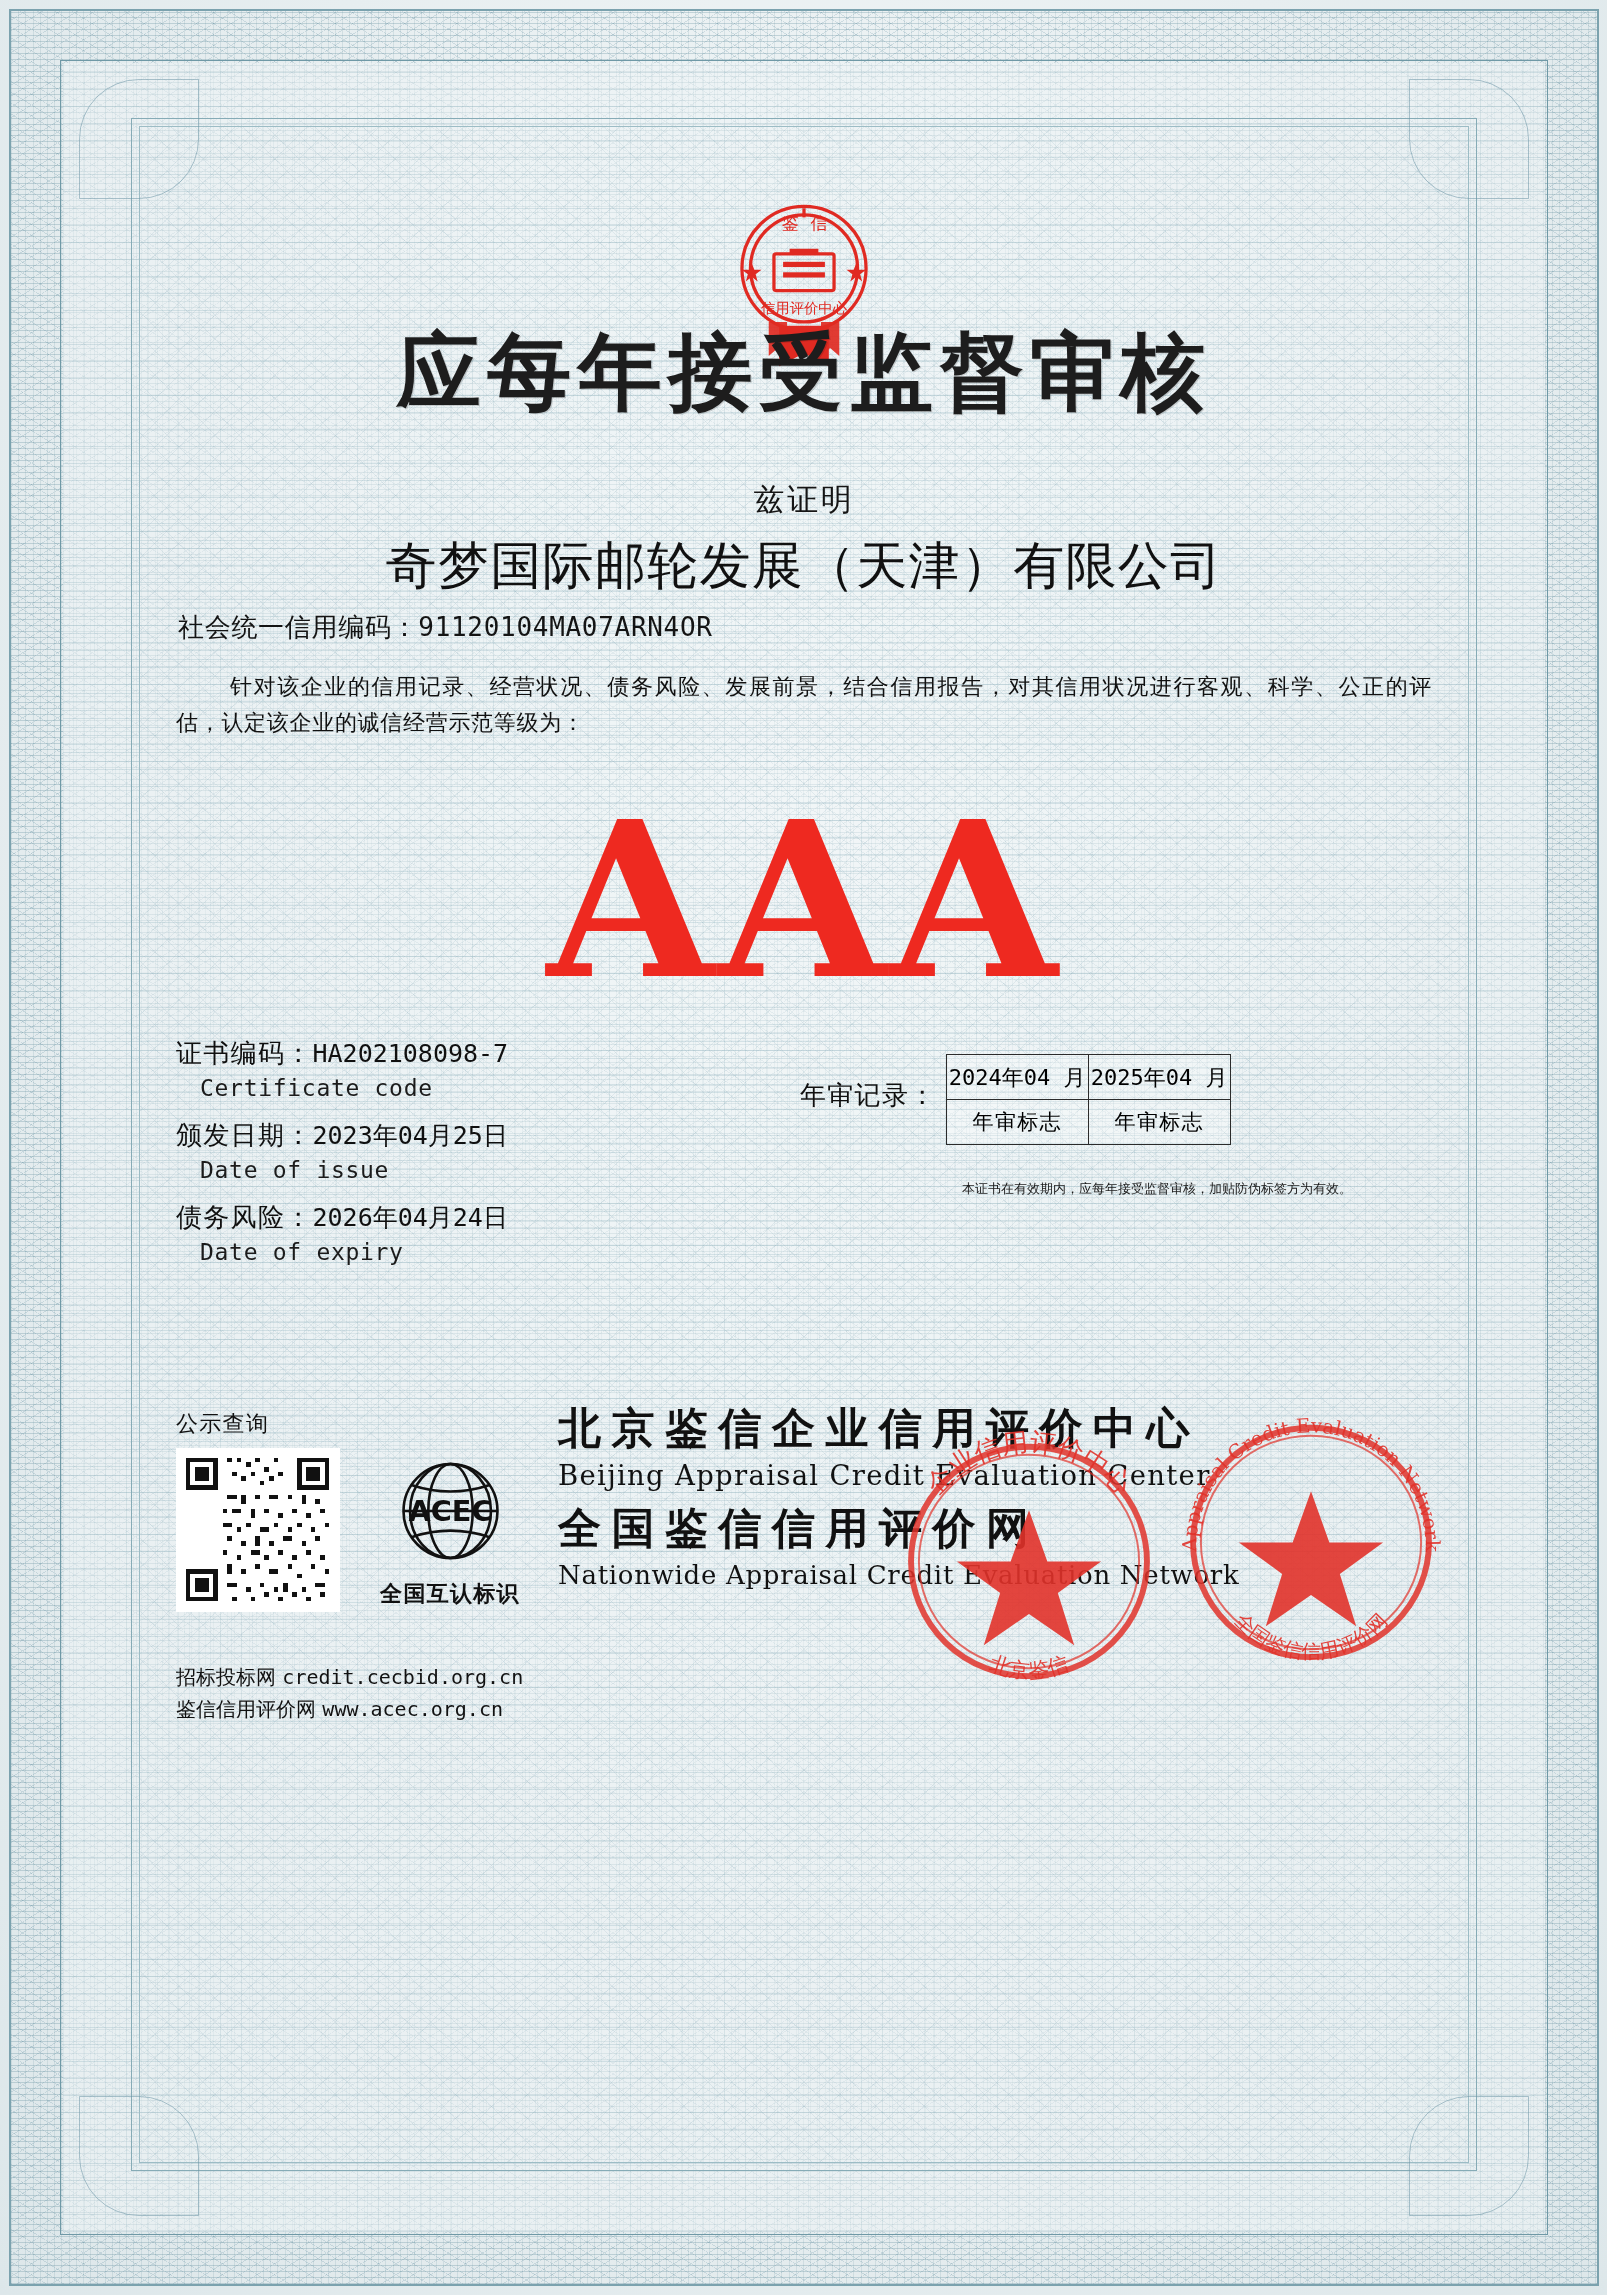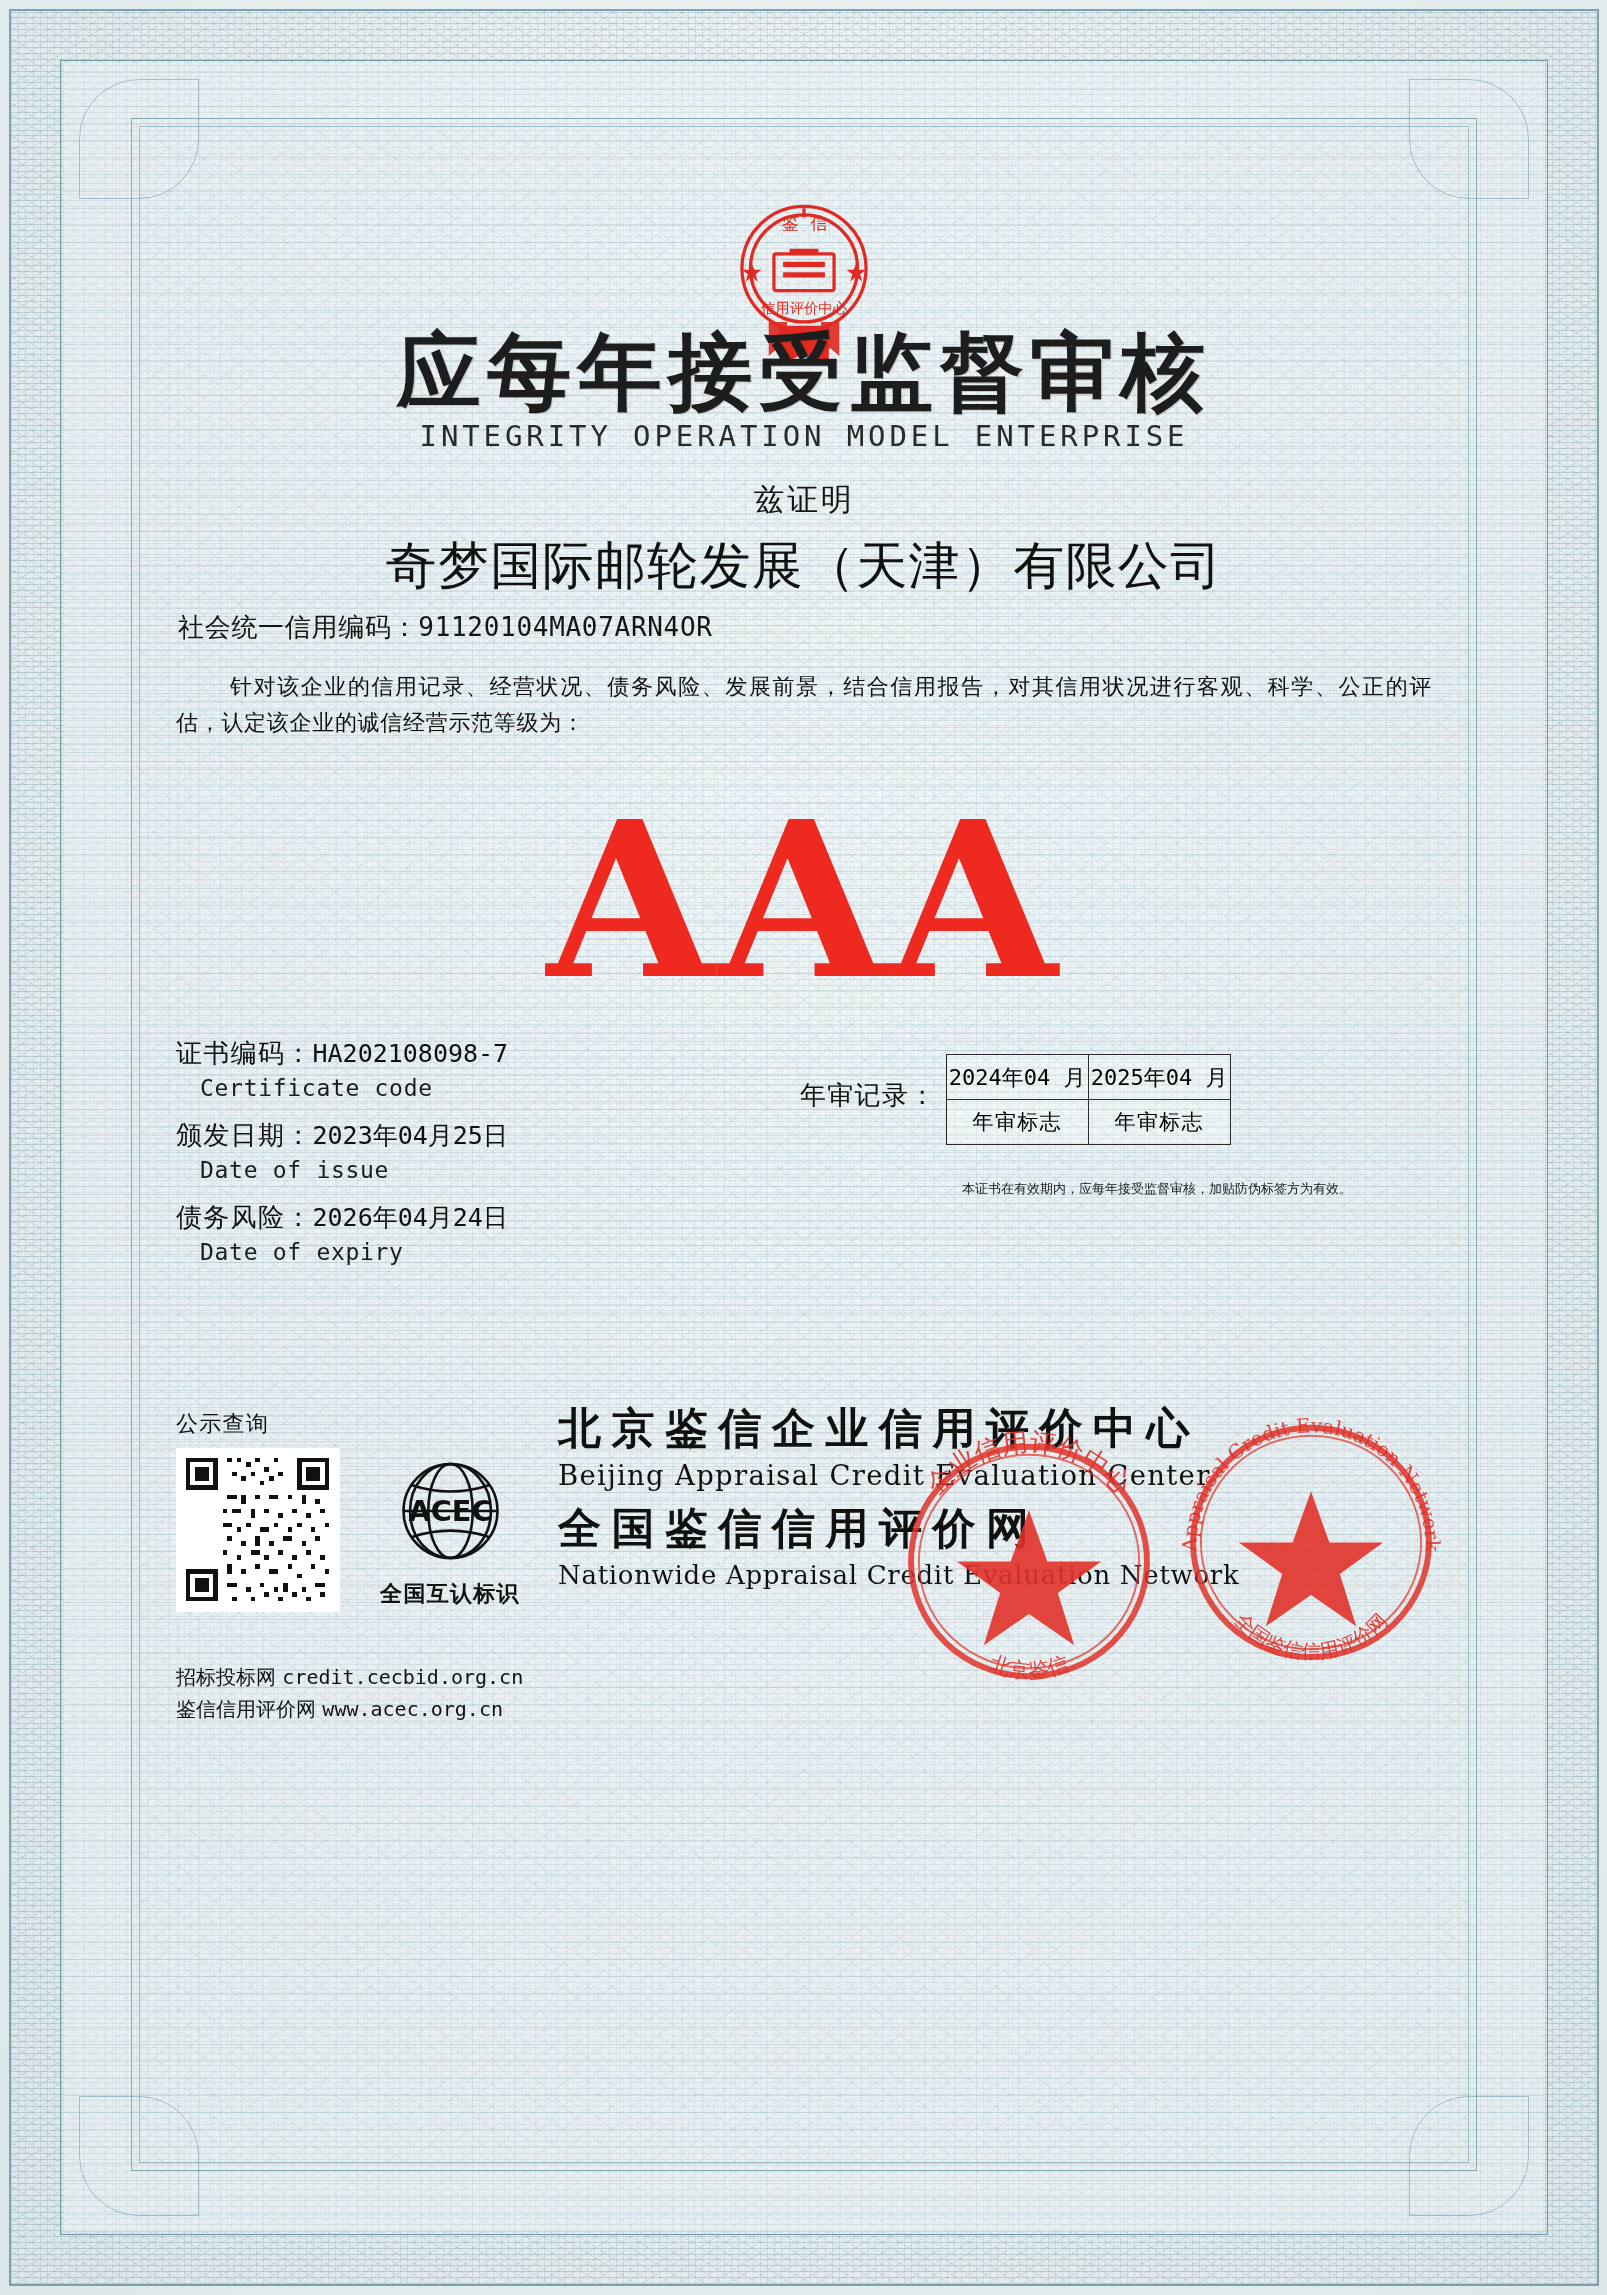--- a/index.html
+++ b/index.html
@@ -316,21 +316,20 @@
         <text x="150" y="186" text-anchor="middle" font-family="DejaVu Sans, sans-serif" font-size="22" fill="#e02a22">信用评价中心</text>
         <g fill="#e02a22">
           <polygon points="112,206 188,206 188,268 150,248 112,268"></polygon>
           <polygon points="96,200 124,200 124,252 110,240 96,252" opacity=".92"></polygon>
           <polygon points="176,200 204,200 204,252 190,240 176,252" opacity=".92"></polygon>
         </g>
       </svg>
     </div>
 
     <div class="title-cn">应每年接受监督审核</div>
-    <div class="title-en">INTEGRITY OPERATION MODEL ENTERPRISE</div>
 
     <div class="hereby">兹证明</div>
     <div class="company">奇梦国际邮轮发展（天津）有限公司</div>
 
     <div class="credit-code">
       <span>社会统一信用编码：</span><span class="num">91120104MA07ARN4OR</span>
     </div>
 
     <div class="paragraph">针对该企业的信用记录、经营状况、债务风险、发展前景，结合信用报告，对其信用状况进行客观、科学、公正的评估，认定该企业的诚信经营示范等级为：</div>
 

